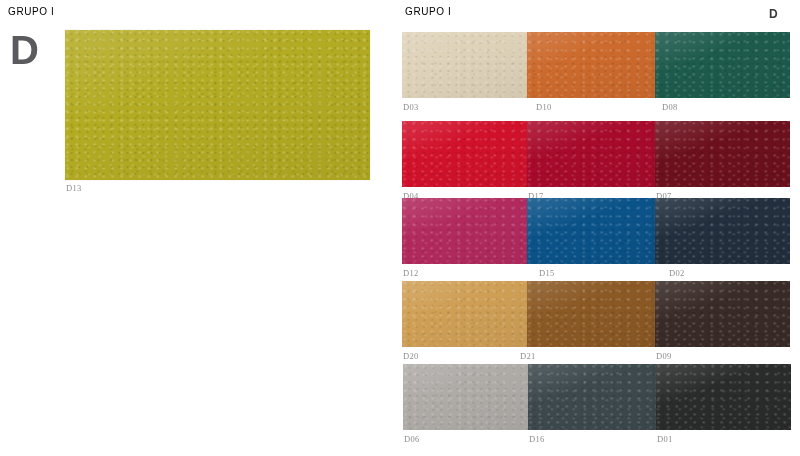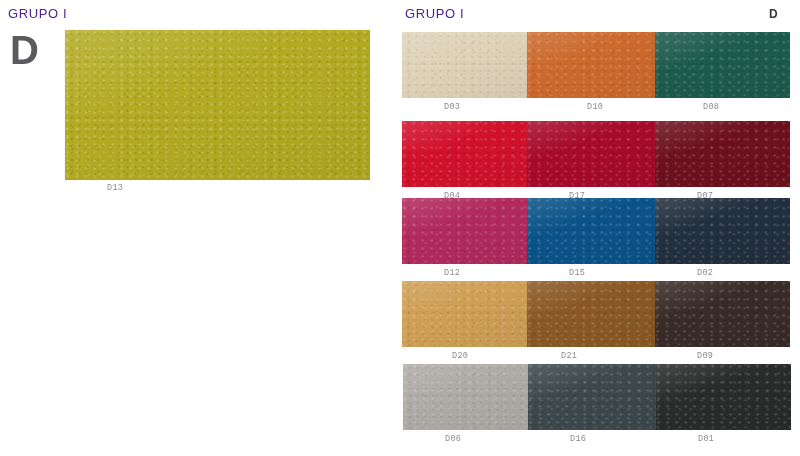--- a/index.html
+++ b/index.html
@@ -21,49 +21,48 @@
     position: absolute;
     left: 0; top: 0;
     width: 800px; height: 456px;
     background: #ffffff;
   }
 
   
   .group-label {
     position: absolute;
     font-family: "Liberation Sans", sans-serif;
-    font-size: 13px;
+    font-size: 10px;
     letter-spacing: 0.6px;
-    color: #4c1d95;
+    color: #000000;
     white-space: nowrap;
   }
   .group-letter-big {
     position: absolute;
     font-family: "Liberation Sans", sans-serif;
     font-weight: bold;
     font-size: 40px;
     line-height: 40px;
     color: #5b5b5f;
   }
   .group-letter-small {
     position: absolute;
     font-family: "Liberation Sans", sans-serif;
     font-weight: bold;
     font-size: 12px;
     color: #3a3a3a;
     white-space: nowrap;
   }
   .swatch-code {
     position: absolute;
-    font-family: Liberation Mono, monospace;
+    font-family: Liberation Serif, serif;
     font-size: 8.5px;
     letter-spacing: 0.3px;
     color: #8d8d8d;
     white-space: nowrap;
-    margin-left: 41px;
   }
 
   
   .swatch {
     position: absolute;
     background-repeat: repeat;
   }
   
   .grain {
     position: absolute;
@@ -123,21 +122,21 @@
         <div style="position: absolute; left: 0px; top: 32px; width: 400px; height: 82px;">
           <div class="swatch" style="left: 7px; top: 0px; width: 125px; height: 66px; background: rgb(222, 210, 184);">
             <div class="grain"></div>
             <div class="sheen"></div>
           </div>
           <div class="swatch-code" style="left: 8px; top: 70px;">D03</div>
           <div class="swatch" style="left: 132px; top: 0px; width: 128px; height: 66px; background: rgb(205, 106, 45);">
             <div class="grain"></div>
             <div class="sheen"></div>
           </div>
-          <div class="swatch-code" style="left: 151px; top: 70px;">D10</div>
+          <div class="swatch-code" style="left: 141px; top: 70px;">D10</div>
           <div class="swatch" style="left: 260px; top: 0px; width: 135px; height: 66px; background: rgb(29, 91, 77);">
             <div class="grain"></div>
             <div class="sheen"></div>
           </div>
           <div class="swatch-code" style="left: 267px; top: 70px;">D08</div>
         </div>
         <div style="position: absolute; left: 0px; top: 121px; width: 400px; height: 106px;">
           <div class="swatch" style="left: 7px; top: 0px; width: 125px; height: 66px; background: rgb(210, 17, 43);">
             <div class="grain"></div>
             <div class="sheen"></div>
@@ -157,33 +156,33 @@
         <div style="position: absolute; left: 0px; top: 198px; width: 400px; height: 66px;">
           <div class="swatch" style="left: 7px; top: 0px; width: 125px; height: 66px; background: rgb(178, 42, 94);">
             <div class="grain"></div>
             <div class="sheen"></div>
           </div>
           <div class="swatch-code" style="left: 8px; top: 70px;">D12</div>
           <div class="swatch" style="left: 132px; top: 0px; width: 128px; height: 66px; background: rgb(10, 83, 137);">
             <div class="grain"></div>
             <div class="sheen"></div>
           </div>
-          <div class="swatch-code" style="left: 133px; top: 70px;">D15</div>
+          <div class="swatch-code" style="left: 144px; top: 70px;">D15</div>
           <div class="swatch" style="left: 260px; top: 0px; width: 135px; height: 66px; background: rgb(34, 47, 62);">
             <div class="grain"></div>
             <div class="sheen"></div>
           </div>
-          <div class="swatch-code" style="left: 261px; top: 70px;">D02</div>
+          <div class="swatch-code" style="left: 274px; top: 70px;">D02</div>
         </div>
         <div style="position: absolute; left: 0px; top: 281px; width: 400px; height: 82px;">
           <div class="swatch" style="left: 7px; top: 0px; width: 125px; height: 66px; background: rgb(207, 159, 85);">
             <div class="grain"></div>
             <div class="sheen"></div>
           </div>
-          <div class="swatch-code" style="left: 16px; top: 70px;">D20</div>
+          <div class="swatch-code" style="left: 8px; top: 70px;">D20</div>
           <div class="swatch" style="left: 132px; top: 0px; width: 128px; height: 66px; background: rgb(139, 89, 36);">
             <div class="grain"></div>
             <div class="sheen"></div>
           </div>
           <div class="swatch-code" style="left: 125px; top: 70px;">D21</div>
           <div class="swatch" style="left: 260px; top: 0px; width: 135px; height: 66px; background: rgb(57, 43, 39);">
             <div class="grain"></div>
             <div class="sheen"></div>
           </div>
           <div class="swatch-code" style="left: 261px; top: 70px;">D09</div>

